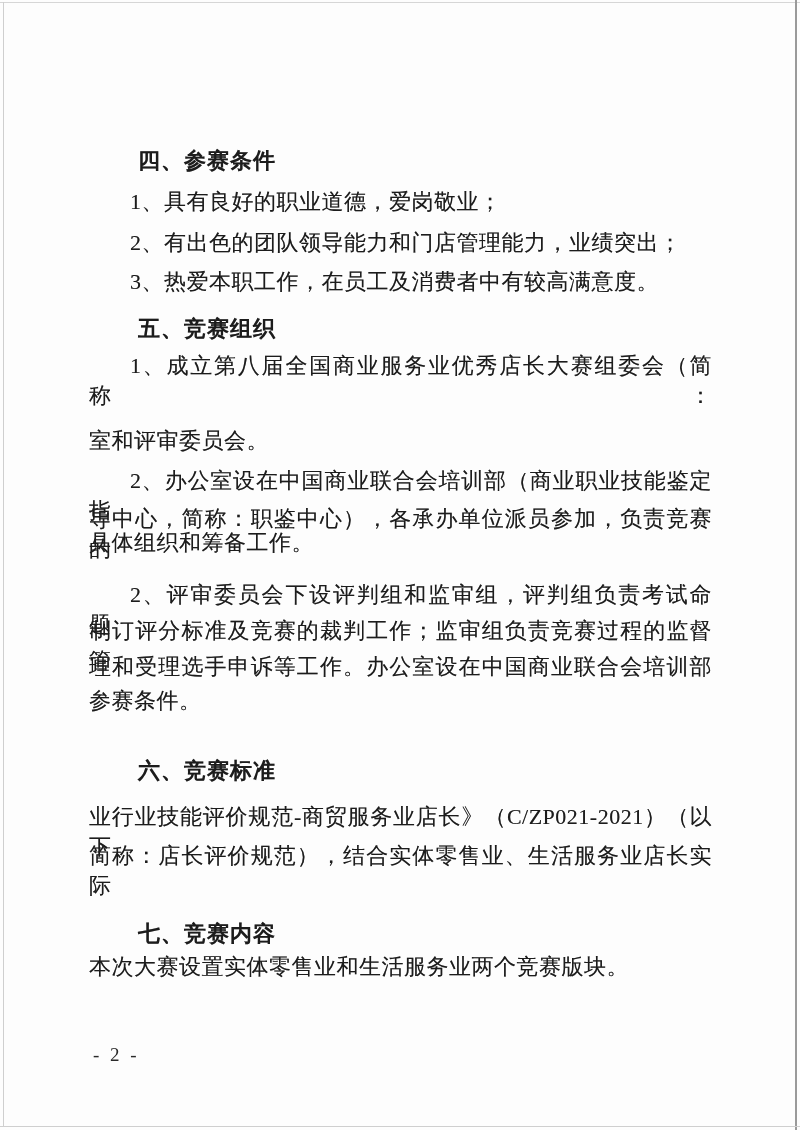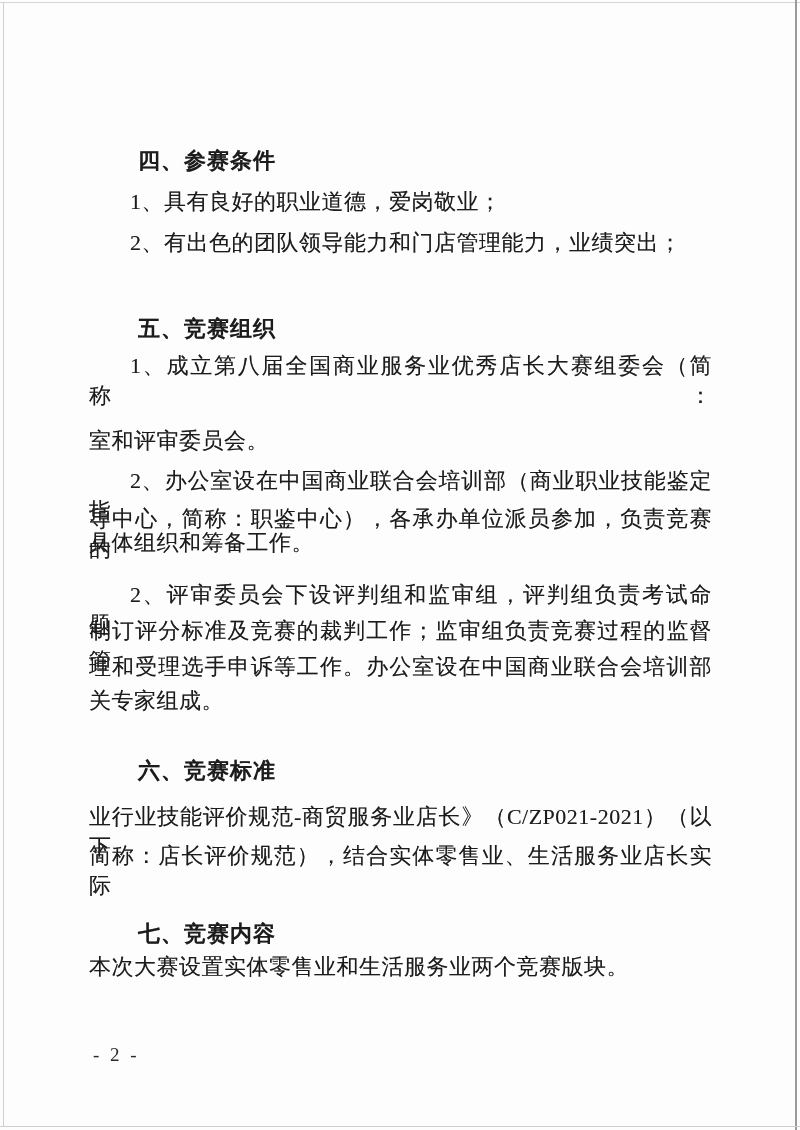--- a/index.html
+++ b/index.html
@@ -53,31 +53,32 @@
 <div class="page">
 
   <div class="edge edge-top"></div>
   <div class="edge edge-left"></div>
   <div class="edge edge-right"></div>
   <div class="edge edge-bottom"></div>
 
   <div class="line h" style="top:146px">四、参赛条件</div>
   <div class="line ind" style="top:187px">1、具有良好的职业道德，爱岗敬业；</div>
   <div class="line ind" style="top:228px">2、有出色的团队领导能力和门店管理能力，业绩突出；</div>
+  <div class="line ind" style="top:267px">3、热爱本职工作，在员工及消费者中有较高满意度。</div>
 
   <div class="line h" style="top:314px">五、竞赛组织</div>
   <div class="line ind fill" style="top:351px">1、成立第八届全国商业服务业优秀店长大赛组委会（简称：</div>
   <div class="line" style="top:426px">室和评审委员会。</div>
   <div class="line ind fill" style="top:466px">2、办公室设在中国商业联合会培训部（商业职业技能鉴定指</div>
   <div class="line fill" style="top:504px">导中心，简称：职鉴中心），各承办单位派员参加，负责竞赛的</div>
   <div class="line" style="top:528px">具体组织和筹备工作。</div>
   <div class="line ind fill" style="top:580px">2、评审委员会下设评判组和监审组，评判组负责考试命题、</div>
   <div class="line fill" style="top:616px">制订评分标准及竞赛的裁判工作；监审组负责竞赛过程的监督管</div>
   <div class="line fill" style="top:652px">理和受理选手申诉等工作。办公室设在中国商业联合会培训部</div>
-  <div class="line" style="top:686px">关专家组成。</div>
+  <div class="line" style="top:686px">参赛条件。</div>
 
   <div class="line h" style="top:756px">六、竞赛标准</div>
   <div class="line fill" style="top:802px">业行业技能评价规范-商贸服务业店长》（C/ZP021-2021）（以下</div>
   <div class="line fill" style="top:841px">简称：店长评价规范），结合实体零售业、生活服务业店长实际</div>
 
   <div class="line h" style="top:919px">七、竞赛内容</div>
   <div class="line" style="top:952px">本次大赛设置实体零售业和生活服务业两个竞赛版块。</div>
 
   <div class="footer-num">- 2 -</div>
 </div>

